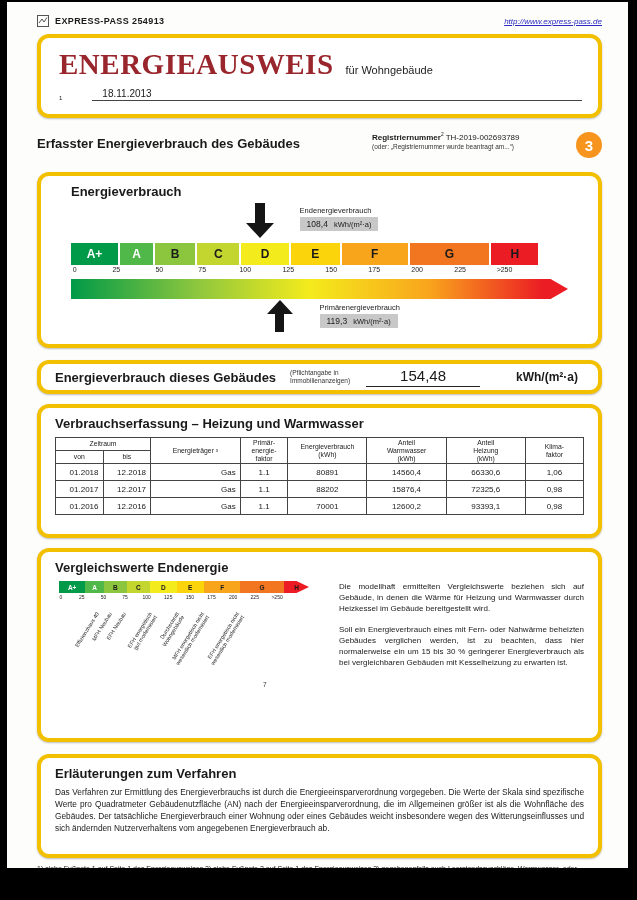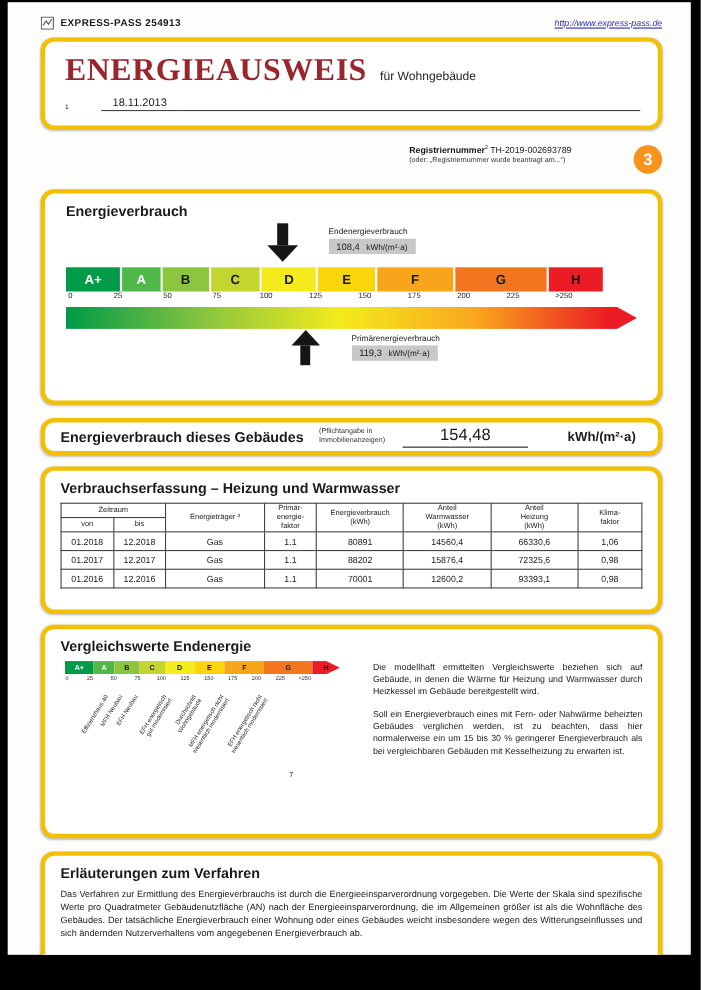--- a/index.html
+++ b/index.html
@@ -35,21 +35,21 @@
   .sect .stitle { font-size:13px; font-weight:bold; padding-top:4px; }
   .regblock { margin-left:auto; width:196px; line-height:1.25; }
   .regl1 { font-size:8px; }
   .regl1 .rl { font-weight:bold; }
   .regl2 { font-size:6.5px; color:#333; }
   .badge { width:26px; height:26px; border-radius:50%; margin-left:8px; flex:0 0 auto;
            display:flex; align-items:center; justify-content:center;
            color:#fff; font-weight:bold; font-size:15px; }
 
   
-  .sbox { margin-top:10px; height:196px; padding:8px 19px; }
+  .sbox { margin-top:10px; height:176px; padding:8px 30px; }
   .scale-area { position:relative; height:134px; margin-top:4px; }
   .arrow-down { position:absolute; left:calc(38% - 14px); top:0; display:flex; flex-direction:column; align-items:center; }
   .arrow-down .stem { width:10px; height:20px; background:#151515; }
   .arrow-down .head { width:0; height:0; border-left:14px solid transparent; border-right:14px solid transparent; border-top:15px solid #151515; }
   .arrow-up { position:absolute; left:calc(42% - 13px); top:97px; display:flex; flex-direction:column; align-items:center; }
   .arrow-up .head { width:0; height:0; border-left:13px solid transparent; border-right:13px solid transparent; border-bottom:14px solid #151515; }
   .arrow-up .stem { width:9px; height:18px; background:#151515; }
   .slabel { position:absolute; font-size:7.5px; color:#222; }
   .chip { position:absolute; display:inline-flex; align-items:baseline; gap:6px;
           background:#c8c8c8; padding:2px 7px; font-size:8.5px; }
@@ -72,21 +72,21 @@
   .vnote { font-size:6.5px; margin-left:14px; white-space:pre-line; line-height:1.2; color:#333; }
   .vvalue { margin-left:auto; margin-right:36px; font-size:15px; border-bottom:1px solid #222; padding:0 34px 2px; }
   .vunit { font-size:12px; font-weight:bold; margin-right:6px; }
 
   
   .tabbox { margin-top:10px; height:134px; padding:8px 14px; }
   table { width:100%; border-collapse:collapse; margin-top:6px; table-layout:fixed; }
   th,td { border:1px solid #444; font-weight:normal; }
   th { font-size:6.8px; line-height:1.15; white-space:pre-line; text-align:center; padding:1px 2px; }
   td { font-size:8px; height:17px; text-align:center; padding:1px 4px; }
-  td.al { text-align:center; }
+  td.al { text-align:right; }
 
   
   .cbox { margin-top:10px; height:194px; padding:8px 14px; }
   .cflex { display:flex; margin-top:6px; }
   .cleft { position:relative; width:272px; height:122px; flex:0 0 auto; }
   .mini-band { position:absolute; top:0; left:4px; width:250px; height:12px; display:flex;
                clip-path:polygon(0 0,95% 0,100% 50%,95% 100%,0 100%); }
   .mini-band .seg { display:flex; align-items:center; justify-content:center; }
   .mini-band .lt { font-weight:bold; font-size:6.5px; color:#1a1a1a; }
   .mini-band .lt.w { color:#fff; }
@@ -127,20 +127,21 @@
       <span class="subtitle">für Wohngebäude</span>
     </div>
     <div class="law-line">
         <sup>1</sup>
       <span class="law-date">18.11.2013</span>
       <span class="law-fill"></span>
     </div>
   </div>
 
   <div class="sect">
+    <div class="stitle">Erfasster Energieverbrauch des Gebäudes</div>
     <div class="regblock">
       <div class="regl1">
         <span class="rl">Registriernummer</span><sup>2</sup>
         <span>TH-2019-002693789</span>
       </div>
       <div class="regl2">(oder: „Registriernummer wurde beantragt am...“)</div>
     </div>
     <div class="badge" style="background: rgb(247, 148, 29);">3</div>
   </div>
 

